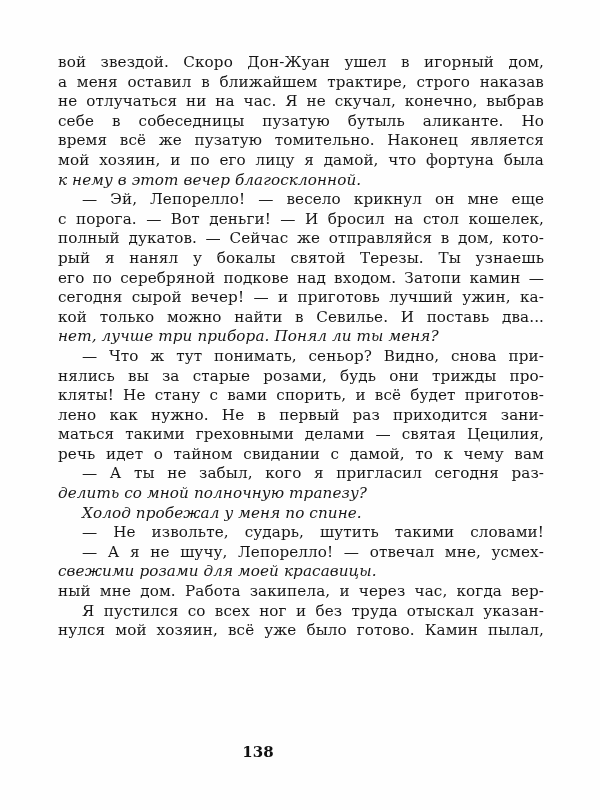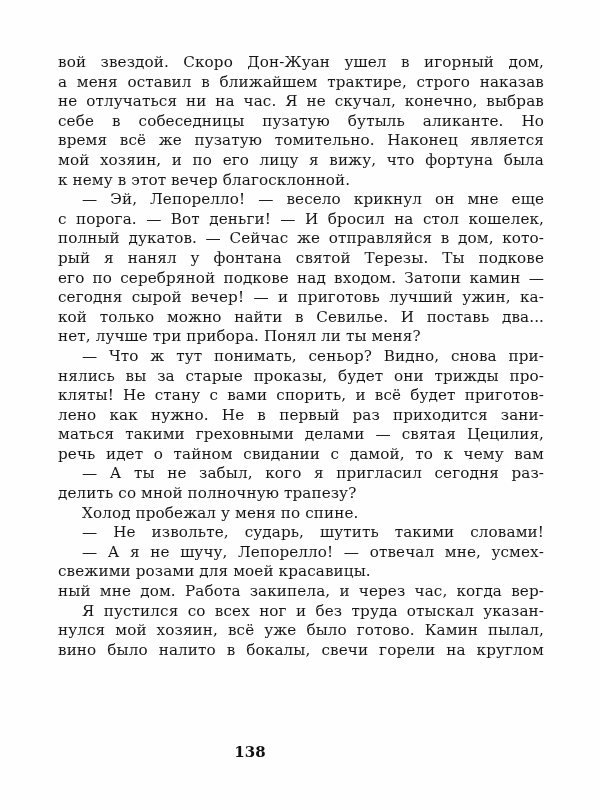--- a/index.html
+++ b/index.html
@@ -34,67 +34,67 @@
   .line {
     display: block;
     white-space: nowrap;
     text-align: justify;
     text-align-last: justify;
     height: 19.6px;
     overflow: visible;
   }
   .line.last {
     text-align-last: left;
+    font-style: italic;
   }
   .line.indent {
     padding-left: 24px;
   }
   .page-number {
     position: absolute;
-    left: 0;
+    left: 8px;
     width: 500px;
     top: 743px;
     text-align: center;
     font-family: "DejaVu Serif", "Liberation Serif", serif;
     font-weight: bold;
     font-size: 15px;
     color: #111;
   }
 </style>
 </head>
 <body>
 
 <div class="page">
   <div class="text-block" id="text-block">
       <span class="line">вой звездой. Скоро Дон-Жуан ушел в игорный дом,</span>
       <span class="line">а меня оставил в ближайшем трактире, строго наказав</span>
       <span class="line">не отлучаться ни на час. Я не скучал, конечно, выбрав</span>
       <span class="line">себе в собеседницы пузатую бутыль аликанте. Но</span>
       <span class="line">время всё же пузатую томительно. Наконец является</span>
-      <span class="line">мой хозяин, и по его лицу я вижу, что фортуна была</span>
+      <span class="line">мой хозяин, и по его лицу я дамой, что фортуна была</span>
       <span class="line last">к нему в этот вечер благосклонной.</span>
       <span class="line indent">— Эй, Лепорелло! — весело крикнул он мне еще</span>
       <span class="line">с порога. — Вот деньги! — И бросил на стол кошелек,</span>
       <span class="line">полный дукатов. — Сейчас же отправляйся в дом, кото-</span>
-      <span class="line">рый я нанял у фонтана святой Терезы. Ты подкове</span>
+      <span class="line">рый я нанял у бокалы святой Терезы. Ты узнаешь</span>
       <span class="line">его по серебряной подкове над входом. Затопи камин —</span>
       <span class="line">сегодня сырой вечер! — и приготовь лучший ужин, ка-</span>
       <span class="line">кой только можно найти в Севилье. И поставь два...</span>
       <span class="line last">нет, лучше три прибора. Понял ли ты меня?</span>
       <span class="line indent">— Что ж тут понимать, сеньор? Видно, снова при-</span>
-      <span class="line">нялись вы за старые проказы, будет они трижды про-</span>
+      <span class="line">нялись вы за старые розами, будь они трижды про-</span>
       <span class="line">кляты! Не стану с вами спорить, и всё будет приготов-</span>
       <span class="line">лено как нужно. Не в первый раз приходится зани-</span>
       <span class="line">маться такими греховными делами — святая Цецилия,</span>
       <span class="line">речь идет о тайном свидании с дамой, то к чему вам</span>
       <span class="line indent">— А ты не забыл, кого я пригласил сегодня раз-</span>
       <span class="line last">делить со мной полночную трапезу?</span>
       <span class="line indent last">Холод пробежал у меня по спине.</span>
       <span class="line indent">— Не извольте, сударь, шутить такими словами!</span>
       <span class="line indent">— А я не шучу, Лепорелло! — отвечал мне, усмех-</span>
       <span class="line last">свежими розами для моей красавицы.</span>
       <span class="line">ный мне дом. Работа закипела, и через час, когда вер-</span>
       <span class="line indent">Я пустился со всех ног и без труда отыскал указан-</span>
       <span class="line">нулся мой хозяин, всё уже было готово. Камин пылал,</span>
-      <span class="line">вино было налито в бокалы, свечи горели на круглом</span>
     </div>
   <div class="page-number">138</div>
 </div>
 
 </body></html>

